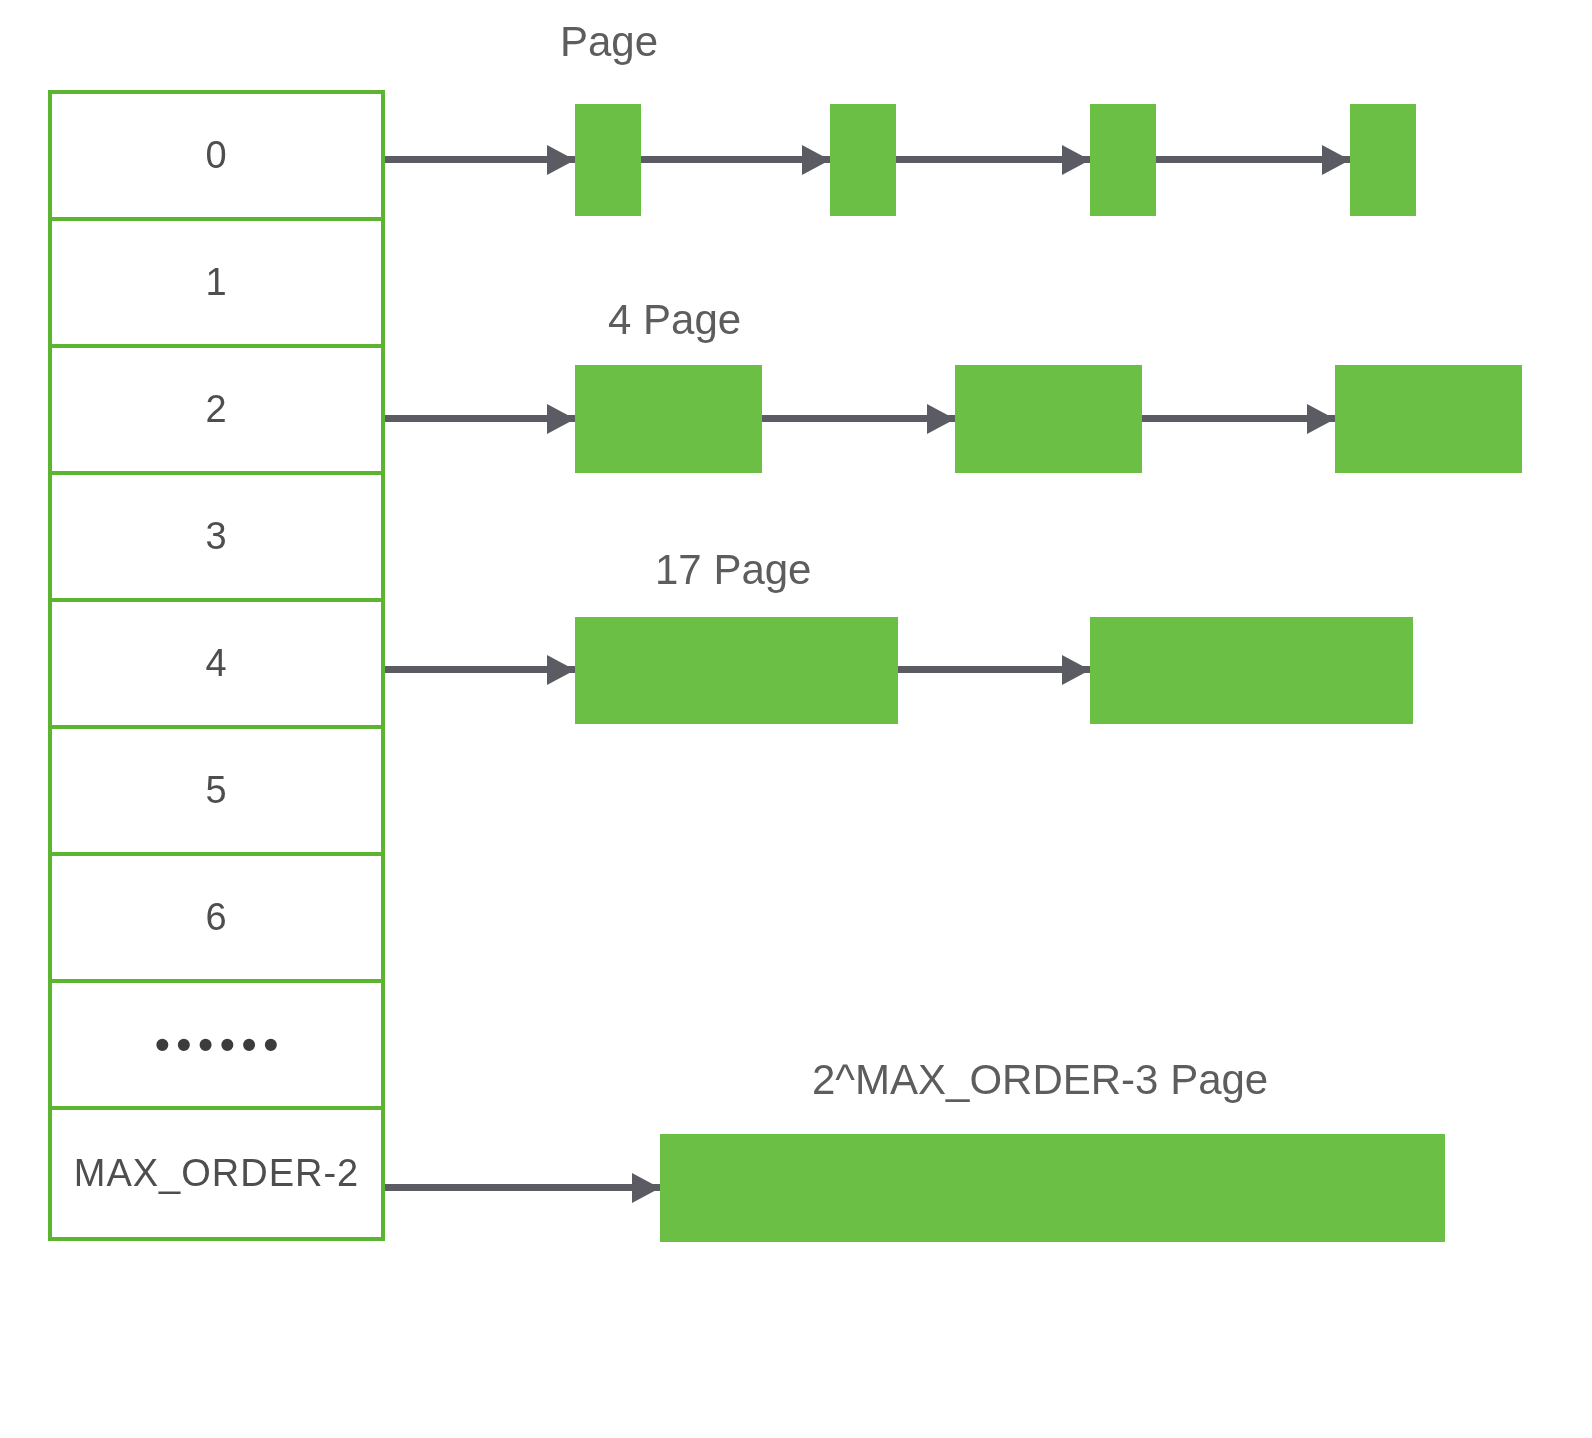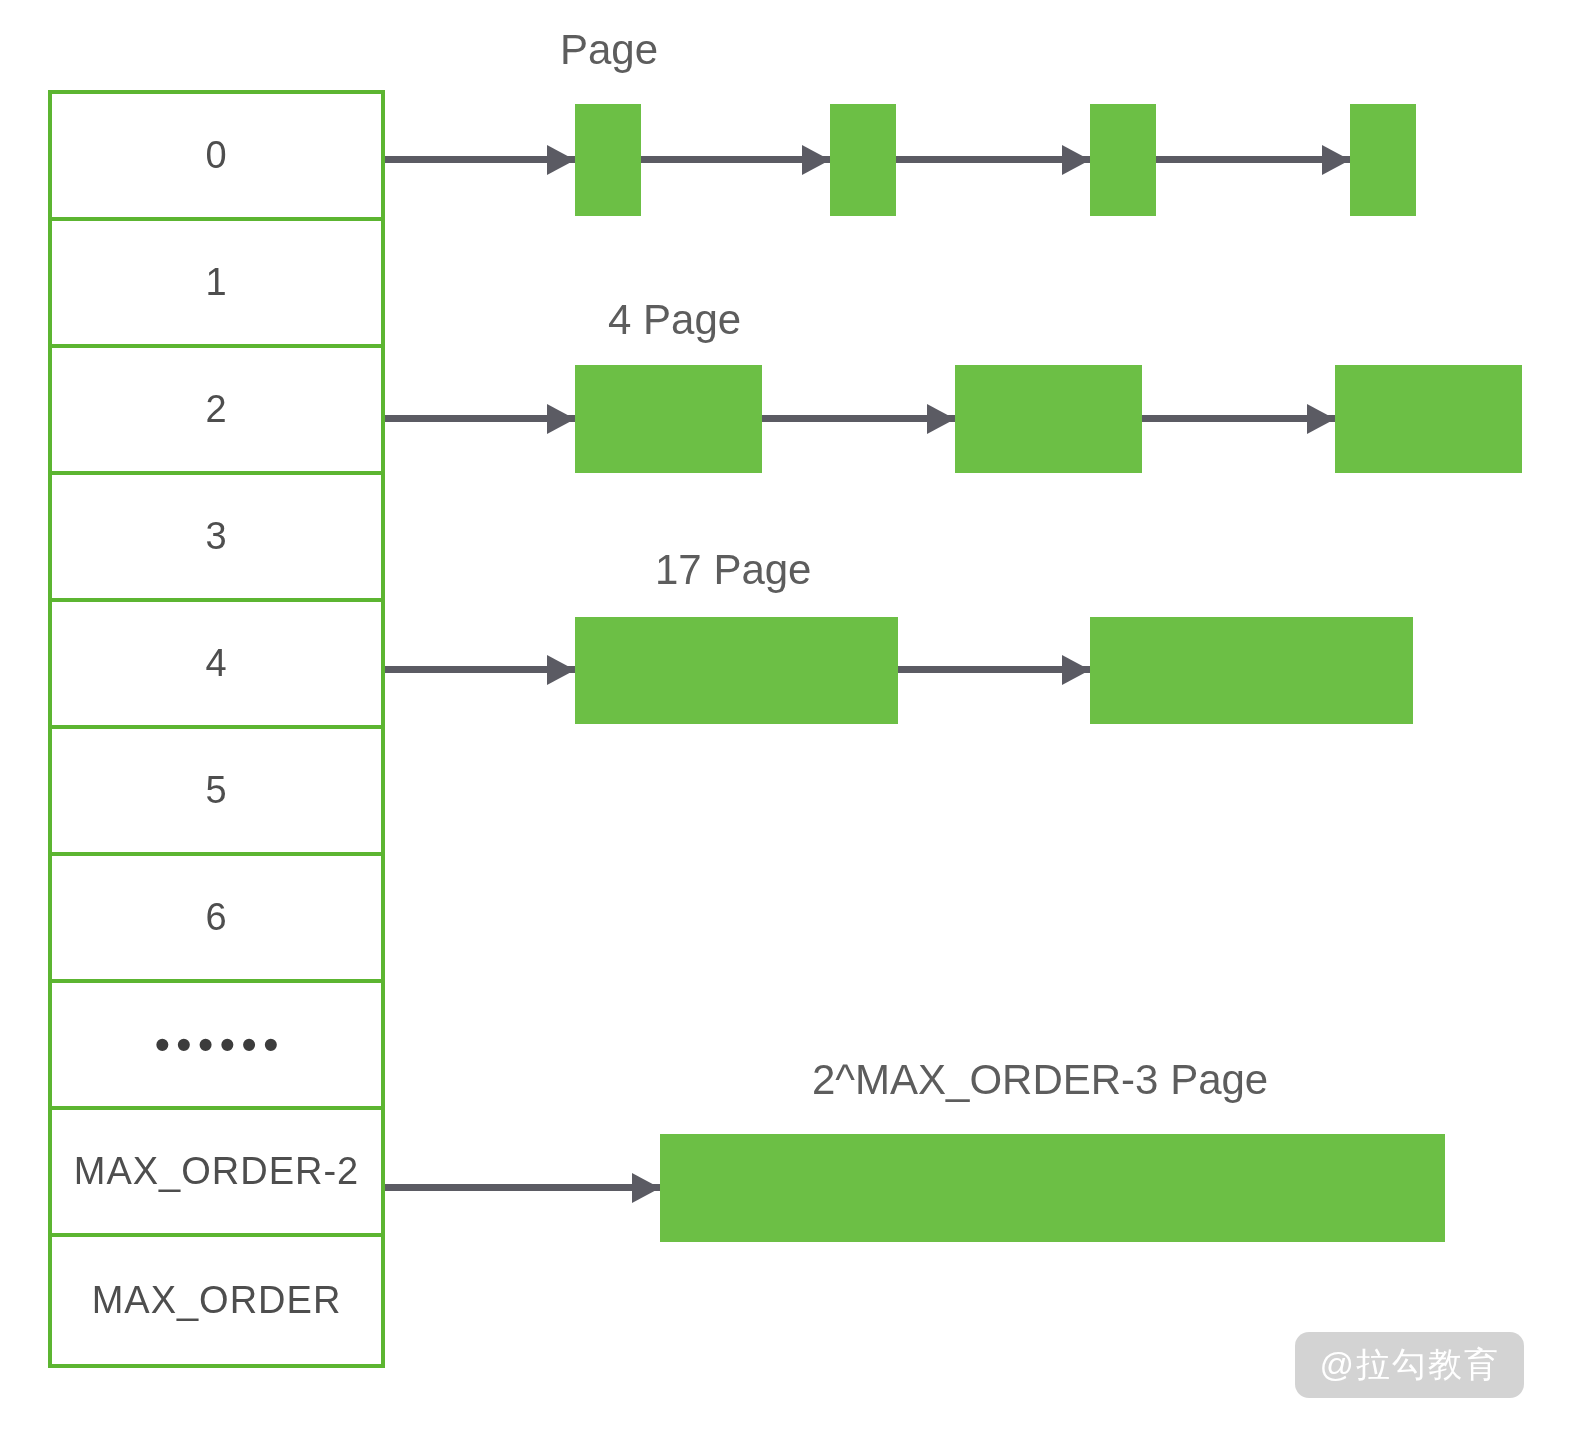--- a/index.html
+++ b/index.html
@@ -81,24 +81,23 @@
   <div class="order-table">
     <div class="cell">0</div>
     <div class="cell">1</div>
     <div class="cell">2</div>
     <div class="cell">3</div>
     <div class="cell">4</div>
     <div class="cell">5</div>
     <div class="cell">6</div>
     <div class="cell dots">••••••</div>
     <div class="cell">MAX_ORDER-2</div>
-    <div class="cell">MAX_ORDER</div>
   </div>
 
-  <div class="chain-label" style="left:560px;top:26px;">Page</div>
+  <div class="chain-label" style="left:560px;top:18px;">Page</div>
   <div class="chain-label" style="left:608px;top:296px;">4 Page</div>
   <div class="chain-label" style="left:655px;top:546px;">17 Page</div>
   <div class="chain-label" style="left:812px;top:1056px;">2^MAX_ORDER-3 Page</div>
 
   <div id="chains">
       <div class="arrow" style="left: 385px; top: 156px; width: 190px;"></div>
       <div class="block" style="left: 575px; top: 104px; width: 66px; height: 112px;"></div>
       <div class="arrow" style="left: 641px; top: 156px; width: 189px;"></div>
       <div class="block" style="left: 830px; top: 104px; width: 66px; height: 112px;"></div>
       <div class="arrow" style="left: 896px; top: 156px; width: 194px;"></div>
@@ -112,15 +111,14 @@
       <div class="arrow" style="left: 1142px; top: 415px; width: 193px;"></div>
       <div class="block" style="left: 1335px; top: 365px; width: 187px; height: 108px;"></div>
       <div class="arrow" style="left: 385px; top: 666px; width: 190px;"></div>
       <div class="block" style="left: 575px; top: 616.5px; width: 323px; height: 107px;"></div>
       <div class="arrow" style="left: 898px; top: 666px; width: 192px;"></div>
       <div class="block" style="left: 1090px; top: 616.5px; width: 323px; height: 107px;"></div>
       <div class="arrow" style="left: 385px; top: 1184px; width: 275px;"></div>
       <div class="block" style="left: 660px; top: 1134px; width: 785px; height: 108px;"></div>
     </div>
 
-  <div class="watermark">@拉勾教育</div>
 
 </div>
 
 </body></html>

